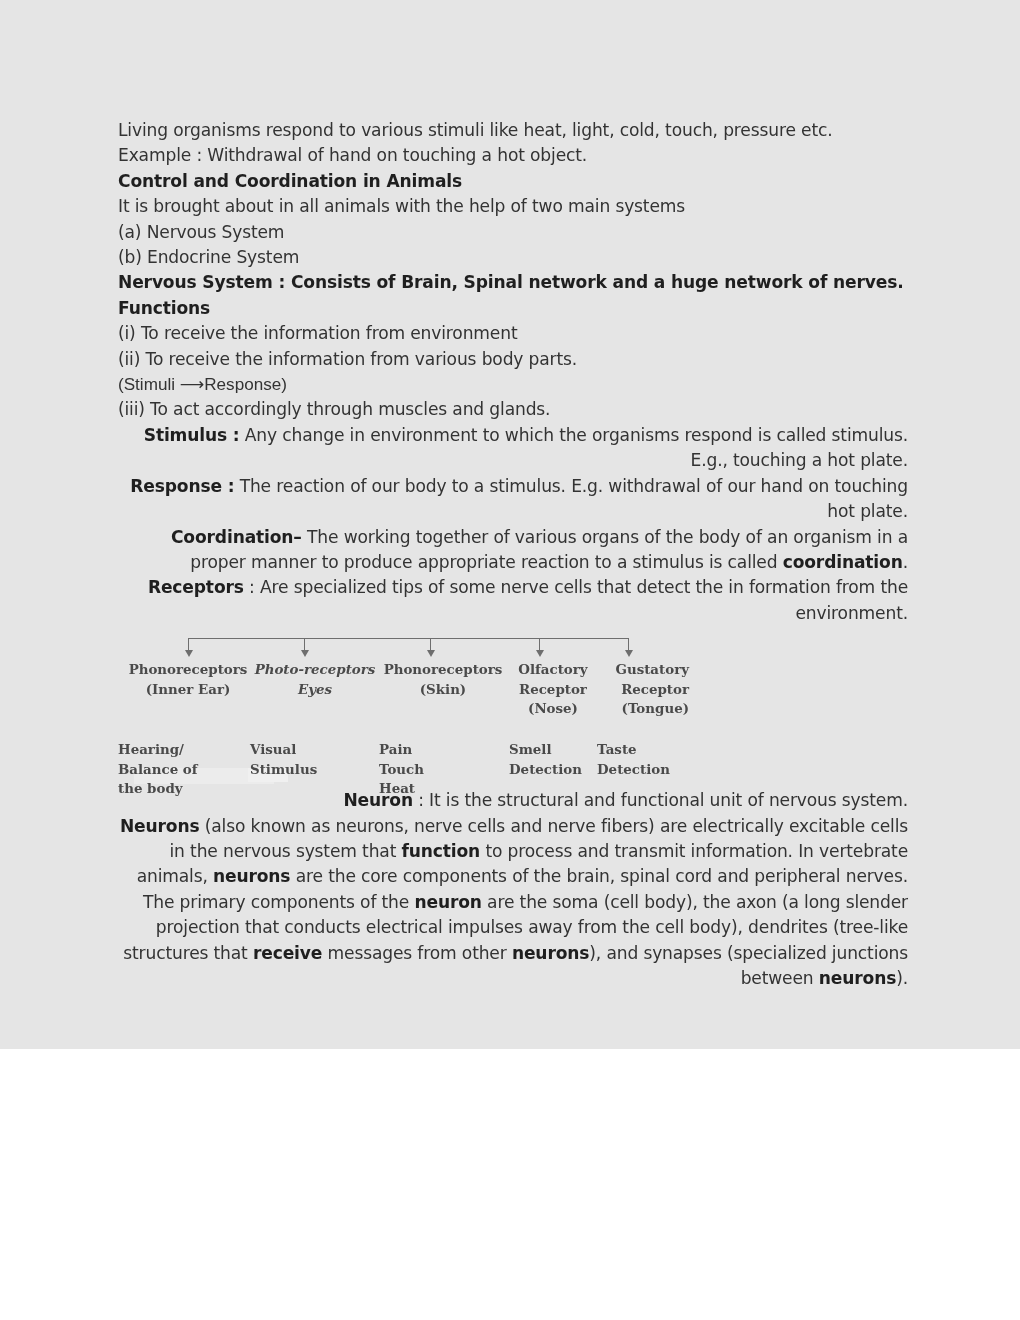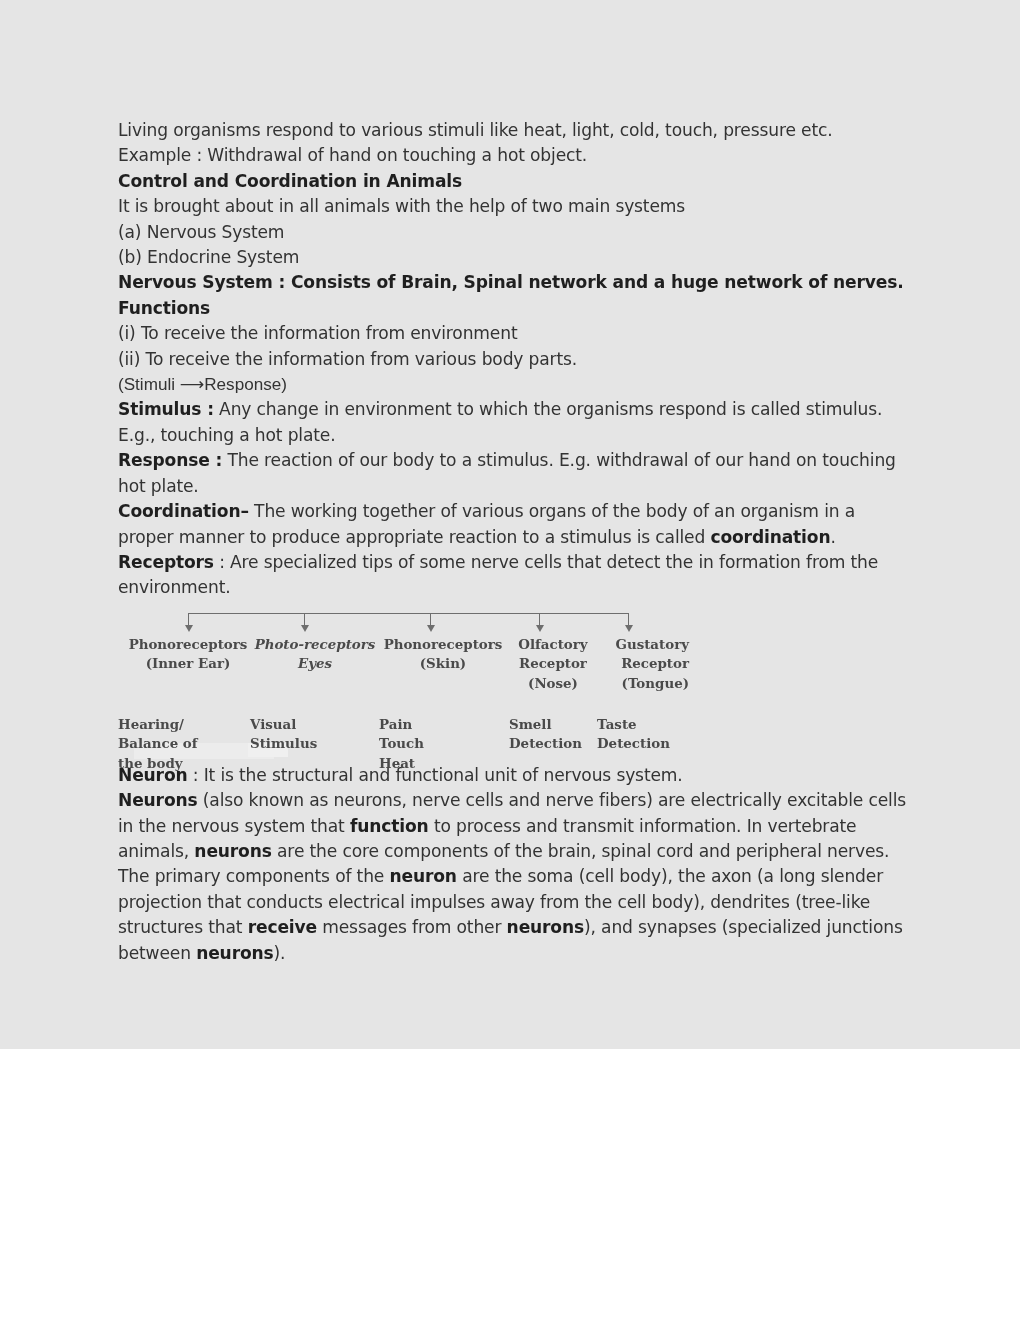--- a/index.html
+++ b/index.html
@@ -38,21 +38,21 @@
     color: #333333;
     letter-spacing: -0.15px;
     white-space: normal;
   }
 
   .para {
     font-size: 17.1px;
     line-height: 25.4px;
     color: #333333;
     letter-spacing: -0.15px;
-    text-align: left;
+    text-align: right;
   }
 
   b, .b {
     font-weight: bold;
     color: #1f1f1f;
   }
 
   .heading {
     font-size: 17.1px;
     line-height: 25.4px;
@@ -174,20 +174,21 @@
     <div class="line">(a) Nervous System</div>
     <div class="line">(b) Endocrine System</div>
 
     <div class="heading">Nervous System : Consists of Brain, Spinal network and a huge network of nerves.</div>
 
     <div class="heading">Functions</div>
 
     <div class="line">(i) To receive the information from environment</div>
     <div class="line">(ii) To receive the information from various body parts.</div>
     <div class="line arrow-glyph">(Stimuli ⟶Response)</div>
+    <div class="line">(iii) To act accordingly through muscles and glands.</div>
 
     <div class="para"><b>Stimulus :</b><span> Any change in environment to which the organisms respond is called stimulus. E.g., touching a hot plate.</span></div>
 
     <div class="para"><b>Response :</b><span> The reaction of our body to a stimulus. E.g. withdrawal of our hand on touching hot plate.</span></div>
 
     <div class="para"><b>Coordination–</b><span> The working together of various organs of the body of an organism in a proper manner to produce appropriate reaction to a stimulus is called </span><b>coordination</b><span>.</span></div>
 
     <div class="para"><b>Receptors</b><span> : Are specialized tips of some nerve cells that detect the in formation from the environment.</span></div>
 
 

